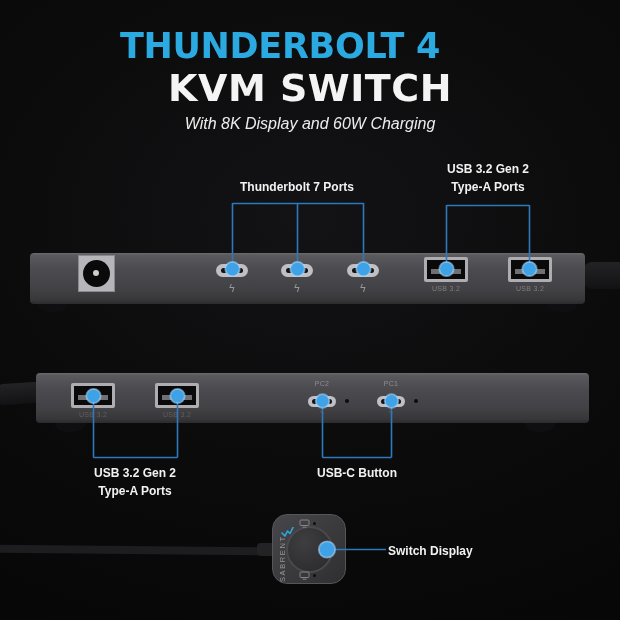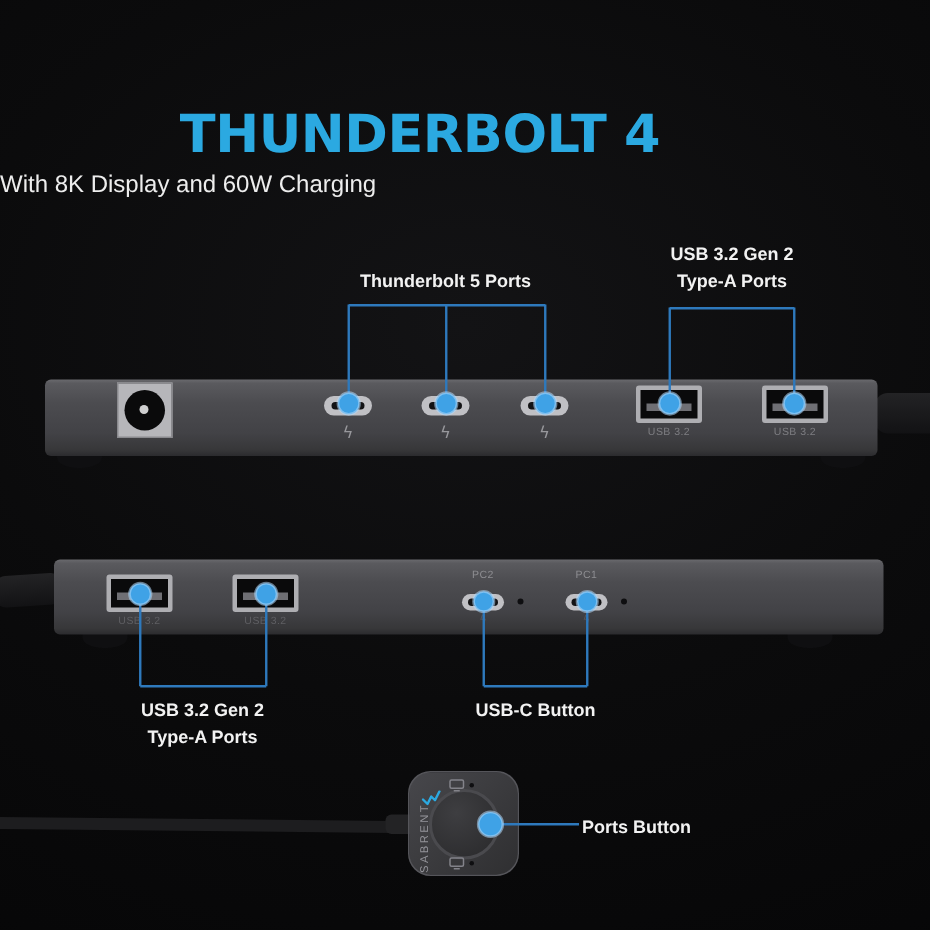--- a/index.html
+++ b/index.html
@@ -4,25 +4,25 @@
 <style>
   html,body{margin:0;padding:0;background:#000;}
   .stage{
     position:relative;width:620px;height:620px;overflow:hidden;
     background:radial-gradient(120% 90% at 50% 35%, #131315 0%, #0b0b0c 45%, #050506 100%);
     font-family:"DejaVu Sans", sans-serif;
   }
   .abs{position:absolute;}
   
   .title1{left:0;top:26px;width:560px;text-align:center;font-size:35px;font-weight:bold;
-          letter-spacing:-0.3px;color:var(--accent-blue,#2BA9E1);line-height:40px;margin-top:44px;}
+          letter-spacing:-0.3px;color:var(--accent-blue,#2BA9E1);line-height:40px;}
   .title2{left:0;top:66px;width:620px;text-align:center;font-size:38px;font-weight:bold;
           letter-spacing:0.5px;color:var(--title-white,#F4F4F4);line-height:44px;}
-  .subtitle{left:0;top:113px;width:620px;font-size:16px;
-            color:#EDEDED;line-height:22px;font-family:"Liberation Sans",sans-serif;}
+  .subtitle{left:0;top:113px;width:620px;text-align:center;font-size:16px;
+            color:#EDEDED;line-height:22px;font-family:"Liberation Sans",sans-serif;font-style:italic;}
   
   .callout{color:#F2F2F2;font-family:"Liberation Sans",sans-serif;font-size:12px;
            font-weight:bold;line-height:18px;text-align:center;z-index:6;}
   
   .bar{background:linear-gradient(180deg,#6a6a6e 0,#5a5a5e 5%,#4c4c50 30%,#424246 70%,#373739 92%,#2b2b2e 100%);
        border-radius:4px;z-index:2;}
   .foot{background:#0f0f11;border-radius:45%;z-index:1;}
   .cable{background:linear-gradient(180deg,#232325,#121214);z-index:1;}
   
   .usba-port{background:#aeaeb2;border-radius:2px;padding:3px;box-sizing:border-box;z-index:3;}
@@ -50,23 +50,24 @@
                 letter-spacing:1.6px;color:#94949a;font-family:"Liberation Sans",sans-serif;
                 z-index:3;display:flex;align-items:center;justify-content:center;}
   svg.overlay{position:absolute;left:0;top:0;z-index:5;pointer-events:none;}
 </style>
 </head>
 <body>
 
 <div class="stage">
 
   <div class="abs title1">THUNDERBOLT 4</div>
+  <div class="abs title2">KVM SWITCH</div>
   <div class="abs subtitle">With 8K Display and 60W Charging</div>
 
-  <div class="abs callout" style="left:207px;top:178px;width:180px;">Thunderbolt 5 Ports</div>
+  <div class="abs callout" style="left:207px;top:178px;width:180px;">Thunderbolt 7 Ports</div>
   <div class="abs callout" style="left:418px;top:160px;width:140px;">
     <div>USB 3.2 Gen 2</div>
     <div>Type-A Ports</div>
   </div>
 
   <div class="abs cable" style="left:583px;top:262px;width:37px;height:27px;border-radius:9px 0 0 9px;"></div>
   <div class="abs foot" style="left:38px;top:296px;width:30px;height:16px;"></div>
   <div class="abs foot" style="left:547px;top:296px;width:30px;height:16px;"></div>
 
   <div class="abs bar" style="left:30px;top:253px;width:555px;height:51px;"></div>
@@ -157,21 +158,21 @@
     <line x1="3.5" y1="8.2" x2="7.5" y2="8.2" stroke="#83838a" stroke-width="1"></line>
   </svg>
   <div class="abs led-dot" style="left:313px;top:522px;width:3px;height:3px;"></div>
 
   <svg class="abs" style="left:299px;top:571px;z-index:3;" width="11" height="9" viewBox="0 0 11 9">
     <rect x="1" y="1" width="9" height="5.5" rx="1" fill="none" stroke="#83838a" stroke-width="1"></rect>
     <line x1="3.5" y1="8.2" x2="7.5" y2="8.2" stroke="#83838a" stroke-width="1"></line>
   </svg>
   <div class="abs led-dot" style="left:313px;top:574px;width:3px;height:3px;"></div>
 
-  <div class="abs callout" style="left:388px;top:542px;width:110px;text-align:left;">Ports Button</div>
+  <div class="abs callout" style="left:388px;top:542px;width:110px;text-align:left;">Switch Display</div>
 
   <svg class="overlay" width="620" height="620" viewBox="0 0 620 620">
     <g stroke="#2E79BC" stroke-width="1.6" fill="none">
       <path d="M232.5 203.5 H363.5 M232.5 203 V263 M297.5 203 V263 M363.5 203 V263"></path>
       <path d="M446.5 205.5 H529.5 M446.5 205 V262 M529.5 205 V262"></path>
       <path d="M93.5 399 V457.5 M177.5 399 V457.5 M93.5 457.5 H177.5"></path>
       <path d="M322.5 404 V457.5 M391.5 404 V457.5 M322.5 457.5 H391.5"></path>
       <path d="M330 549.5 H386"></path>
     </g>
     <g fill="#3FA2E6" stroke="rgba(180,216,248,0.55)" stroke-width="1.8">

